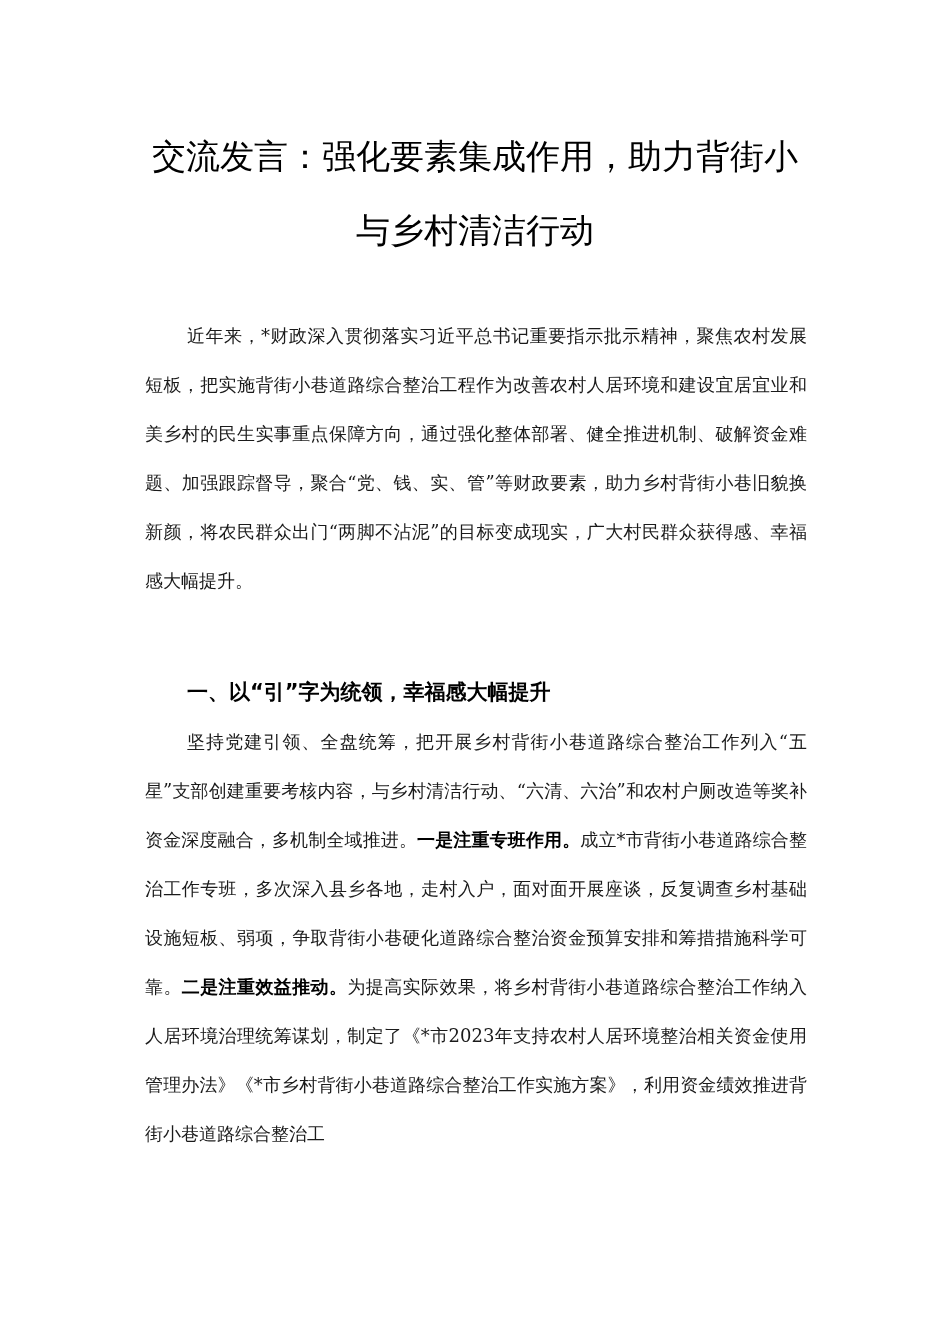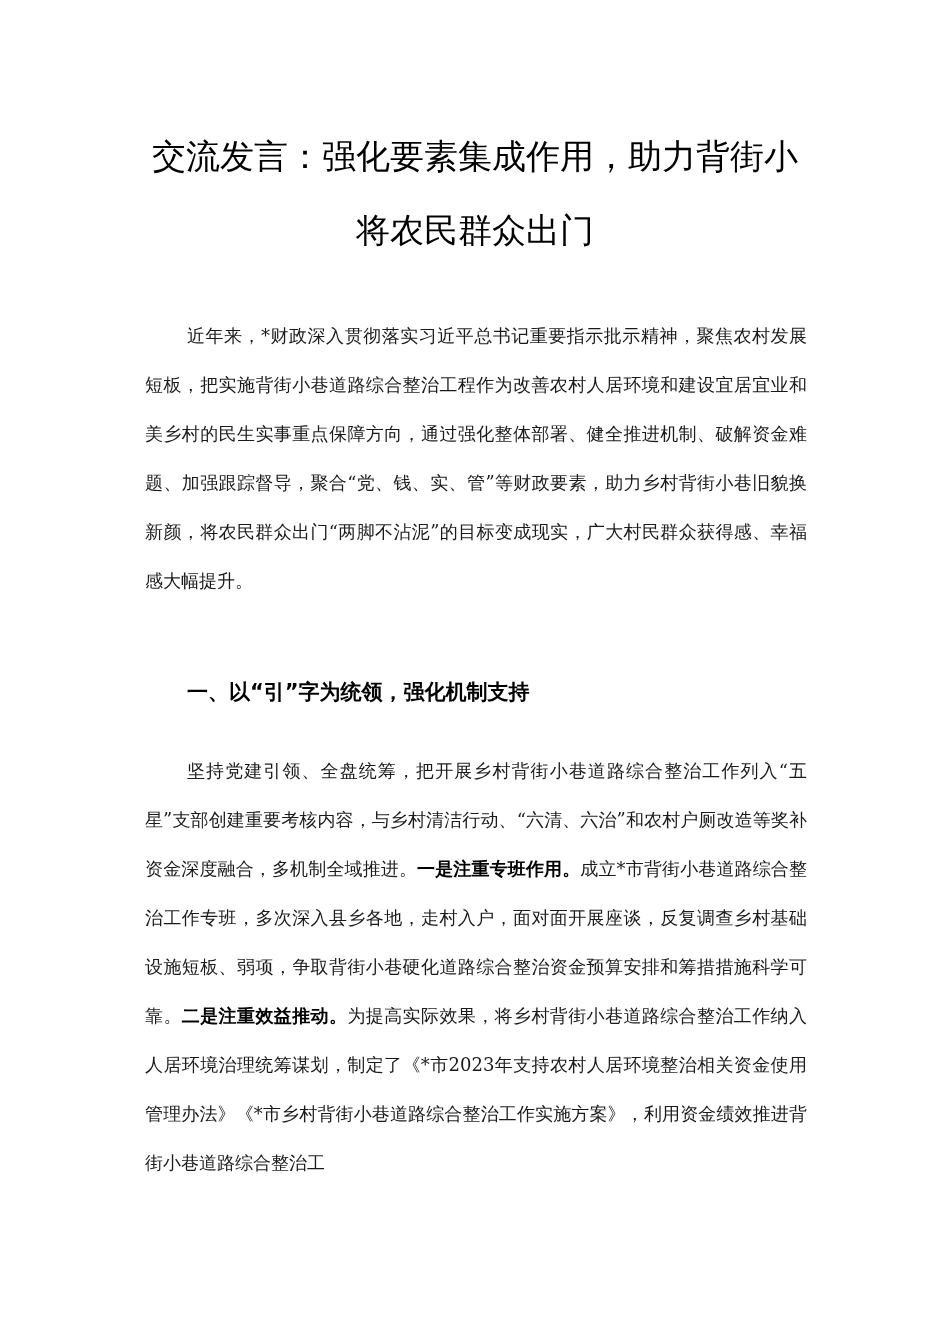--- a/index.html
+++ b/index.html
@@ -58,36 +58,36 @@
       top: 668px;
       width: 662px;
       font-family: "DejaVu Sans", "Liberation Sans", sans-serif;
       font-weight: bold;
       font-size: 21px;
       line-height: 49px;
       text-indent: 42px;
       color: #000000;
     }
     .p-section1 {
-      top: 746px;
+      top: 717px;
       text-indent: 42px;
     }
     .bold-phrase {
       font-family: "DejaVu Sans", "Liberation Sans", sans-serif;
       font-weight: bold;
       color: #000000;
     }
   </style>
 </head>
 <body>
 
 <div class="page">
 
   <div class="title-line l1">交流发言：强化要素集成作用，助力背街小</div>
-  <div class="title-line l2">将农民群众出门</div>
+  <div class="title-line l2">与乡村清洁行动</div>
 
   <p class="body-text p-intro" style="margin:0;">近年来，*财政深入贯彻落实习近平总书记重要指示批示精神，聚焦农村发展短板，把实施背街小巷道路综合整治工程作为改善农村人居环境和建设宜居宜业和美乡村的民生实事重点保障方向，通过强化整体部署、健全推进机制、破解资金难题、加强跟踪督导，聚合“党、钱、实、管”等财政要素，助力乡村背街小巷旧貌换新颜，将农民群众出门“两脚不沾泥”的目标变成现实，广大村民群众获得感、幸福感大幅提升。</p>
 
-  <div class="section-heading">一、以“引”字为统领，强化机制支持</div>
+  <div class="section-heading">一、以“引”字为统领，幸福感大幅提升</div>
 
   <p class="body-text p-section1" style="margin:0;"><span>坚持党建引领、全盘统筹，把开展乡村背街小巷道路综合整治工作列入“五星”支部创建重要考核内容，与乡村清洁行动、“六清、六治”和农村户厕改造等奖补资金深度融合，多机制全域推进。</span><span class="bold-phrase">一是注重专班作用。</span><span>成立*市背街小巷道路综合整治工作专班，多次深入县乡各地，走村入户，面对面开展座谈，反复调查乡村基础设施短板、弱项，争取背街小巷硬化道路综合整治资金预算安排和筹措措施科学可靠。</span><span class="bold-phrase">二是注重效益推动。</span><span>为提高实际效果，将乡村背街小巷道路综合整治工作纳入人居环境治理统筹谋划，制定了《*市2023年支持农村人居环境整治相关资金使用管理办法》《*市乡村背街小巷道路综合整治工作实施方案》，利用资金绩效推进背街小巷道路综合整治工</span></p>
 
 </div>
 
 </body></html>

